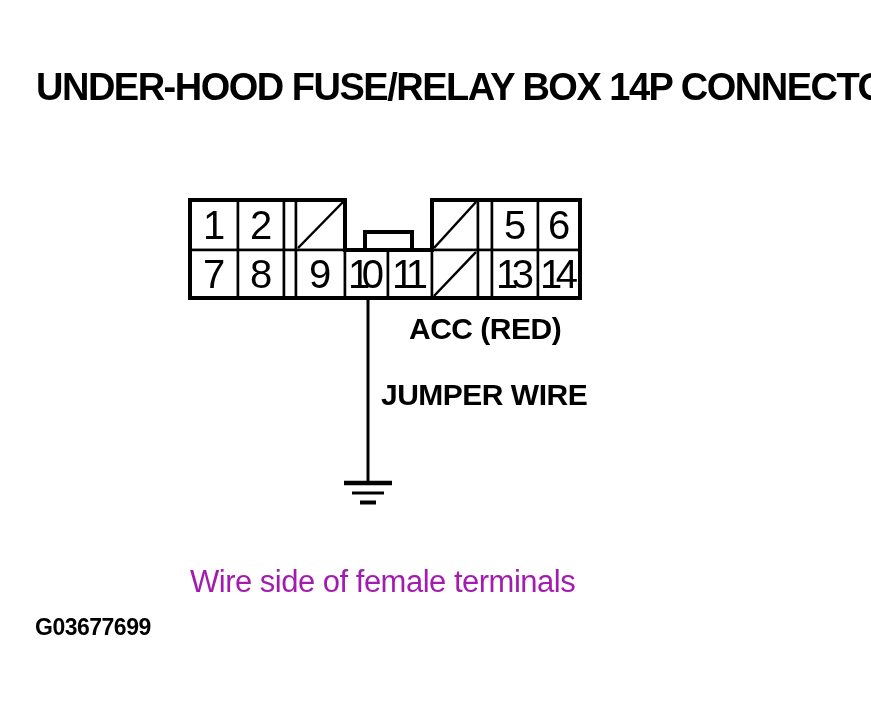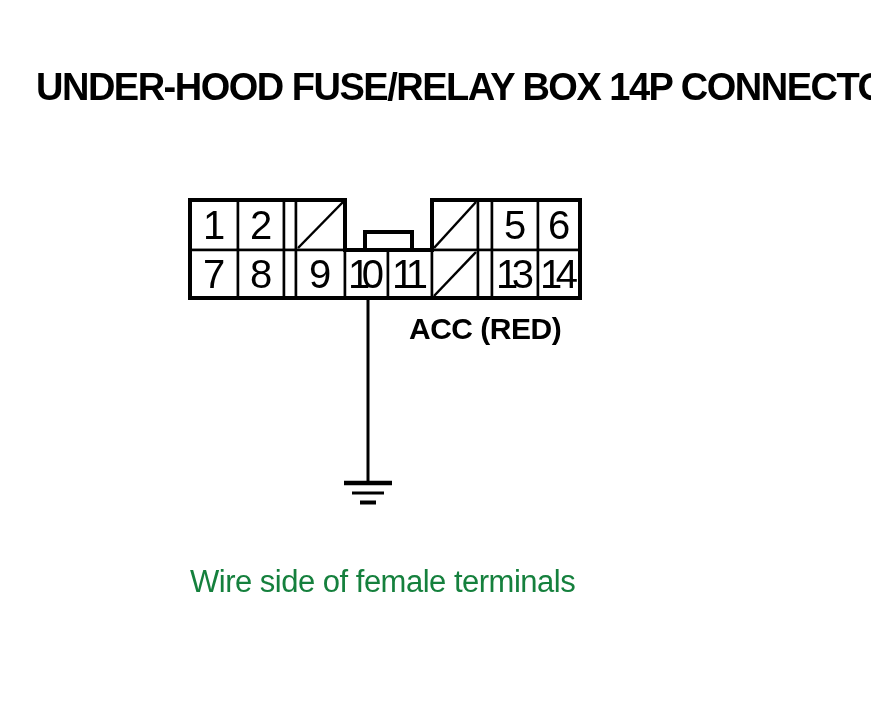--- a/index.html
+++ b/index.html
@@ -81,21 +81,21 @@
   .acc-label { left: 380px; top: 312px; margin-left: 29px; }
   .jumper-label { left: 381px; top: 378px; }
   .caption {
     position: absolute;
     left: 190px;
     top: 564px;
     font-size: 31px;
     font-weight: 400;
     letter-spacing: -0.5px;
     white-space: nowrap;
-    color: #15803d;
+    color: #a21caf;
   }
   .figure-id {
     position: absolute;
     left: 35px;
     top: 614px;
     font-size: 23px;
     font-weight: 700;
     letter-spacing: -0.5px;
     white-space: nowrap;
     color: #000;
@@ -154,16 +154,18 @@
     <line class="wire-line" x1="183" y1="102" x2="183" y2="287"></line>
 
     <g>
       <line class="gnd" x1="159" y1="287" x2="207" y2="287" stroke-width="4.5"></line>
       <line class="gnd" x1="167" y1="297" x2="199" y2="297" stroke-width="3"></line>
       <line class="gnd" x1="175" y1="306.5" x2="191" y2="306.5" stroke-width="4"></line>
     </g>
   </svg>
 
   <div class="wire-label acc-label">ACC (RED)</div>
+  <div class="wire-label jumper-label">JUMPER WIRE</div>
 
   <div class="caption">Wire side of female terminals</div>
+  <div class="figure-id">G03677699</div>
 
 </div>
 
 </body></html>

